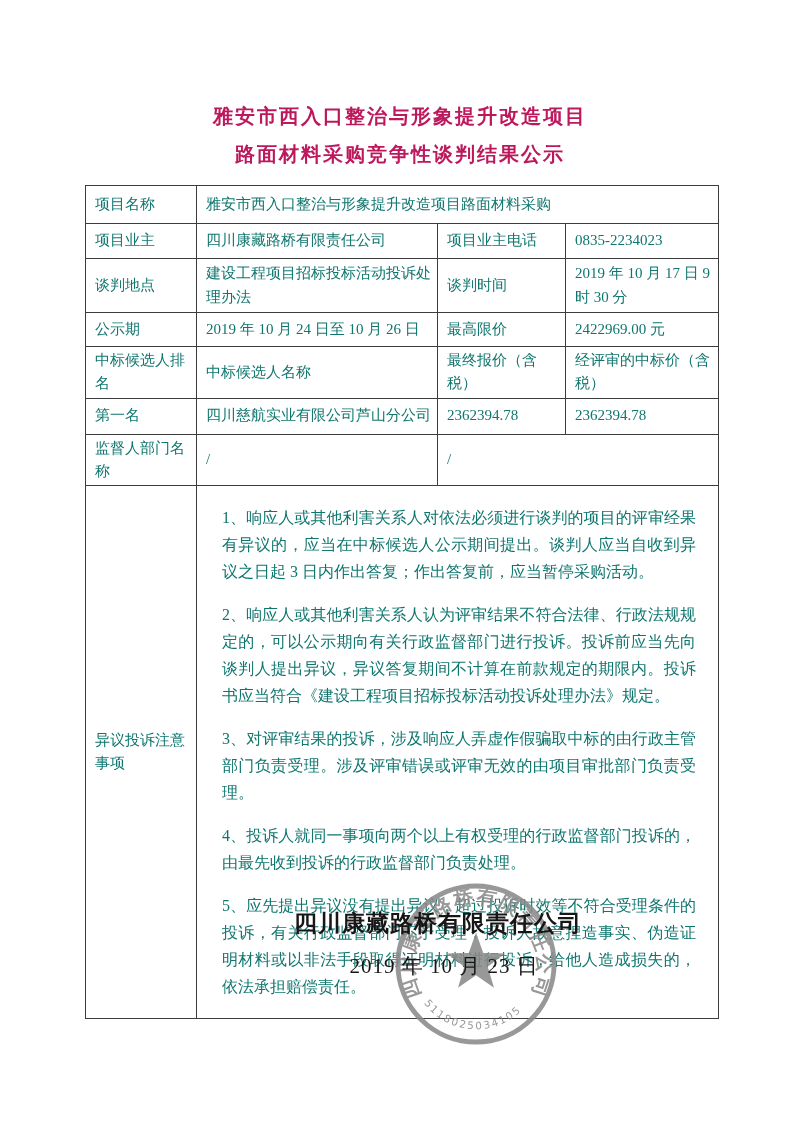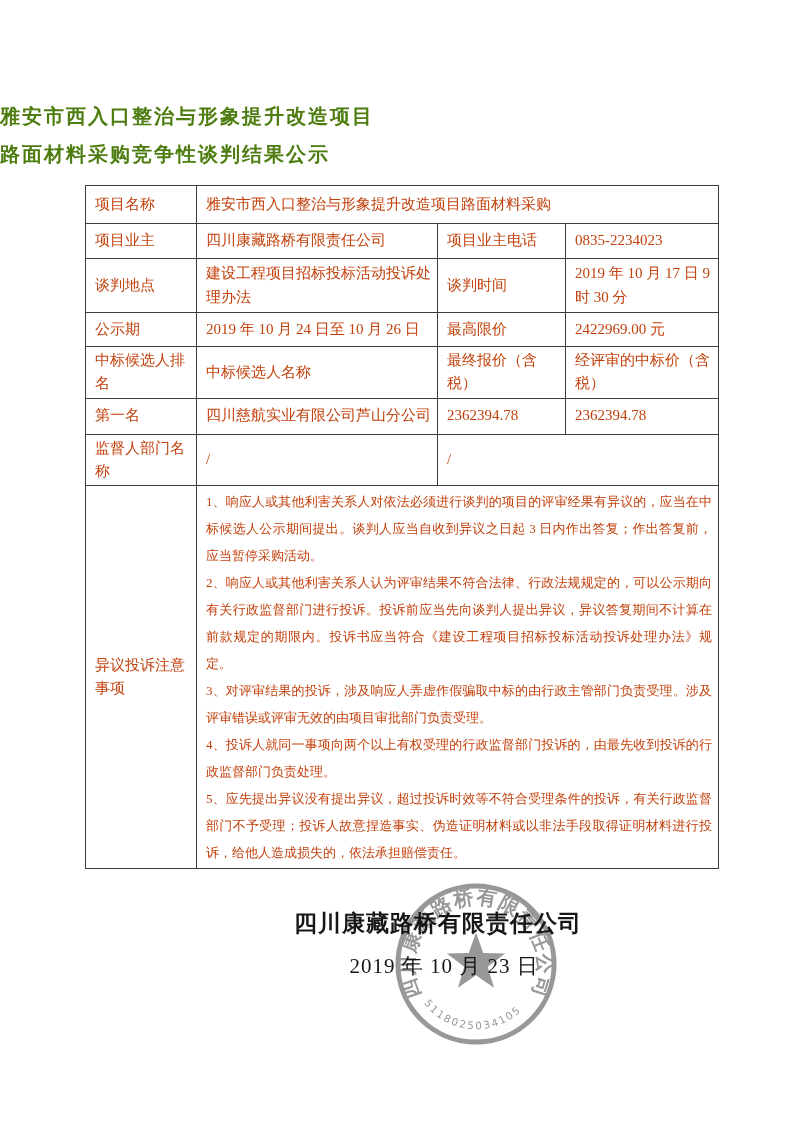--- a/index.html
+++ b/index.html
@@ -7,35 +7,35 @@
     position:relative;
     width:800px;height:1122px;
     margin:0 auto;
     background:#ffffff;
     font-family:"Liberation Serif","DejaVu Serif",serif;
     color:#1c1c1c;
     overflow:hidden;
   }
   .title{
     position:absolute;left:0;right:0;
-    text-align:left;
+    text-align:center;
     font-size:20px;font-weight:bold;
     letter-spacing:2px;
-    color:#4d7c0f;
+    color:#be185d;
   }
   .title.l1{top:103px;}
   .title.l2{top:141px;}
 
   table.doc{
     position:absolute;left:85px;top:185px;
     width:633px;
     border-collapse:collapse;
     table-layout:fixed;
     font-size:15px;
-    color:#c2410c;
+    color:#0f766e;
   }
   table.doc td{
     border:1px solid #3c3c3c;
     padding:2px 6px 2px 9px;
     vertical-align:middle;
     line-height:1.55;
     word-break:break-all;
   }
   td.lbl{padding-left:8px;}
   tr.r1 td{height:33px;}
@@ -44,24 +44,24 @@
   tr.r4 td{height:29px;margin-top:31px;}
   tr.r5 td{height:28px;}
   tr.r6 td{height:31px;}
   tr.r7 td{height:29px;}
   tr.r8 td{height:29px;}
   tr.r9 td{height:28px;}
   tr.r10 td{height:27px;}
   td.obj-label{text-align:left;}
   td.obj-body{padding:8px 12px;}
   .para{
-    font-size:13px;
+    font-size:16px;
     line-height:27px;
     text-align:justify;
-    margin:0;
+    margin:16px;
   }
   .footer-company{
     position:absolute;left:0;right:0;top:908px;
     text-align:center;
     font-size:23px;font-weight:bold;
     letter-spacing:1px;
     transform:translateX(38px);
     color:#161616;
     z-index:2;
   }

